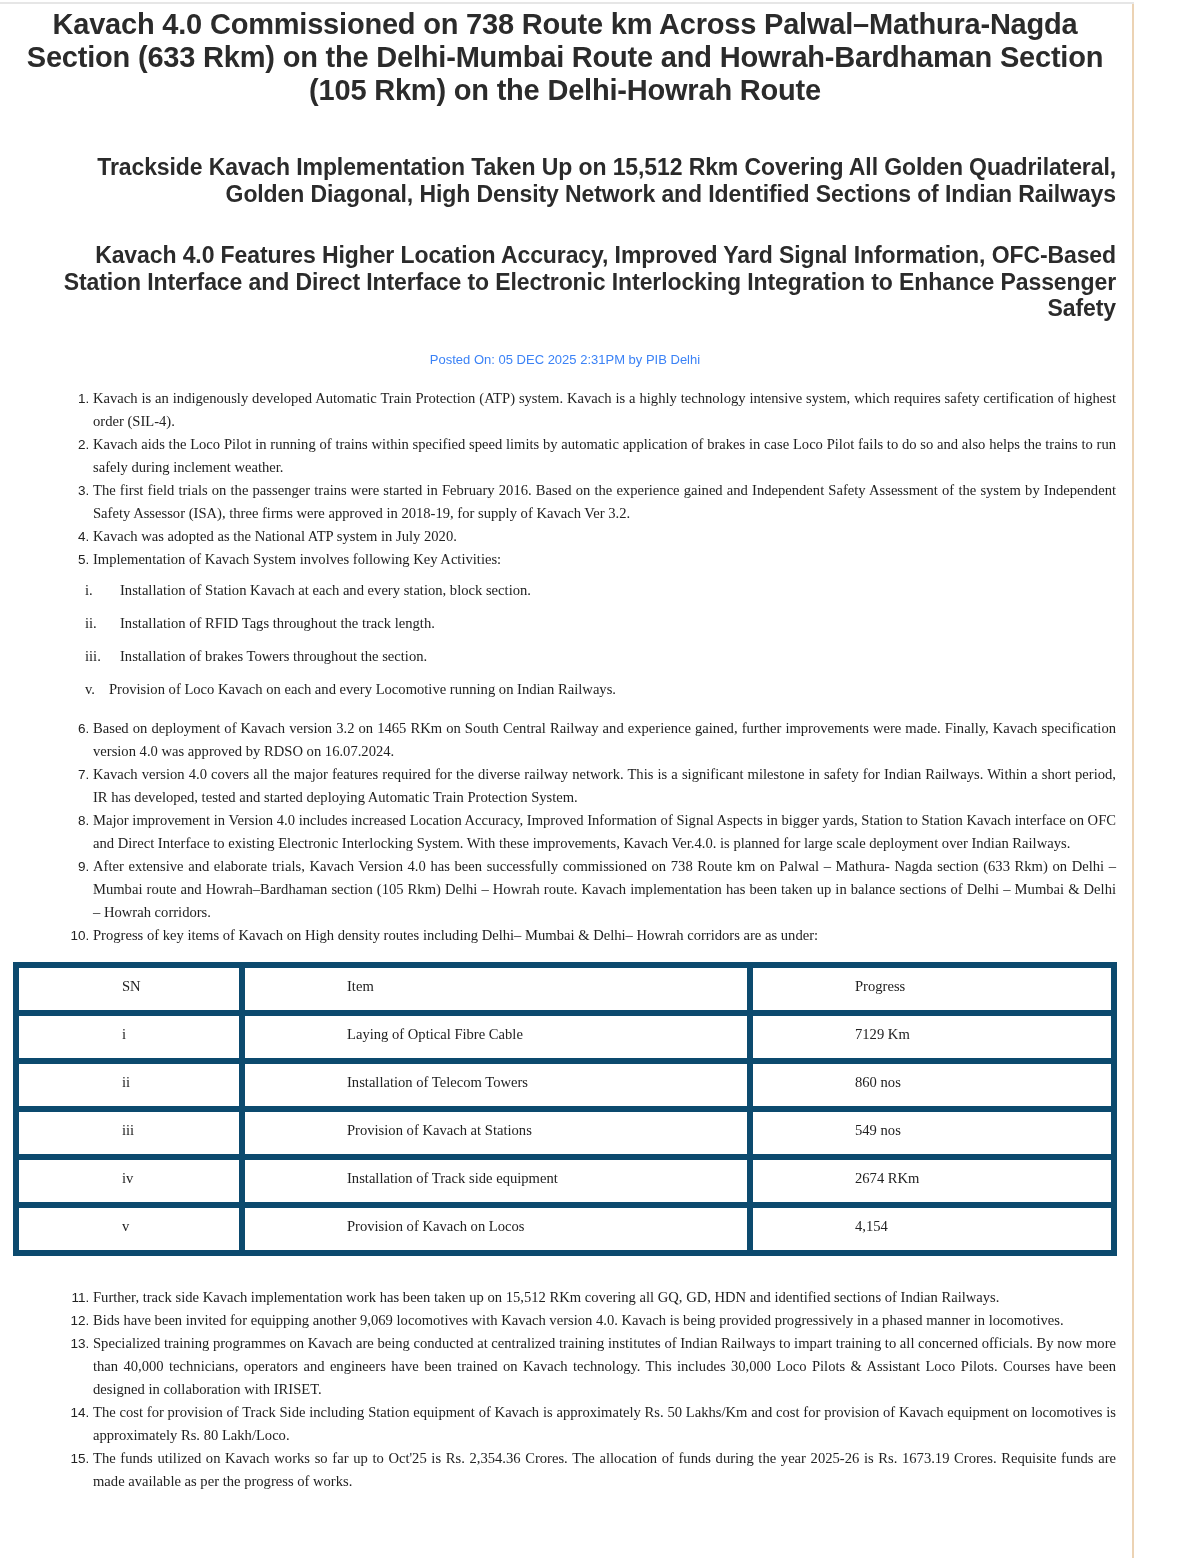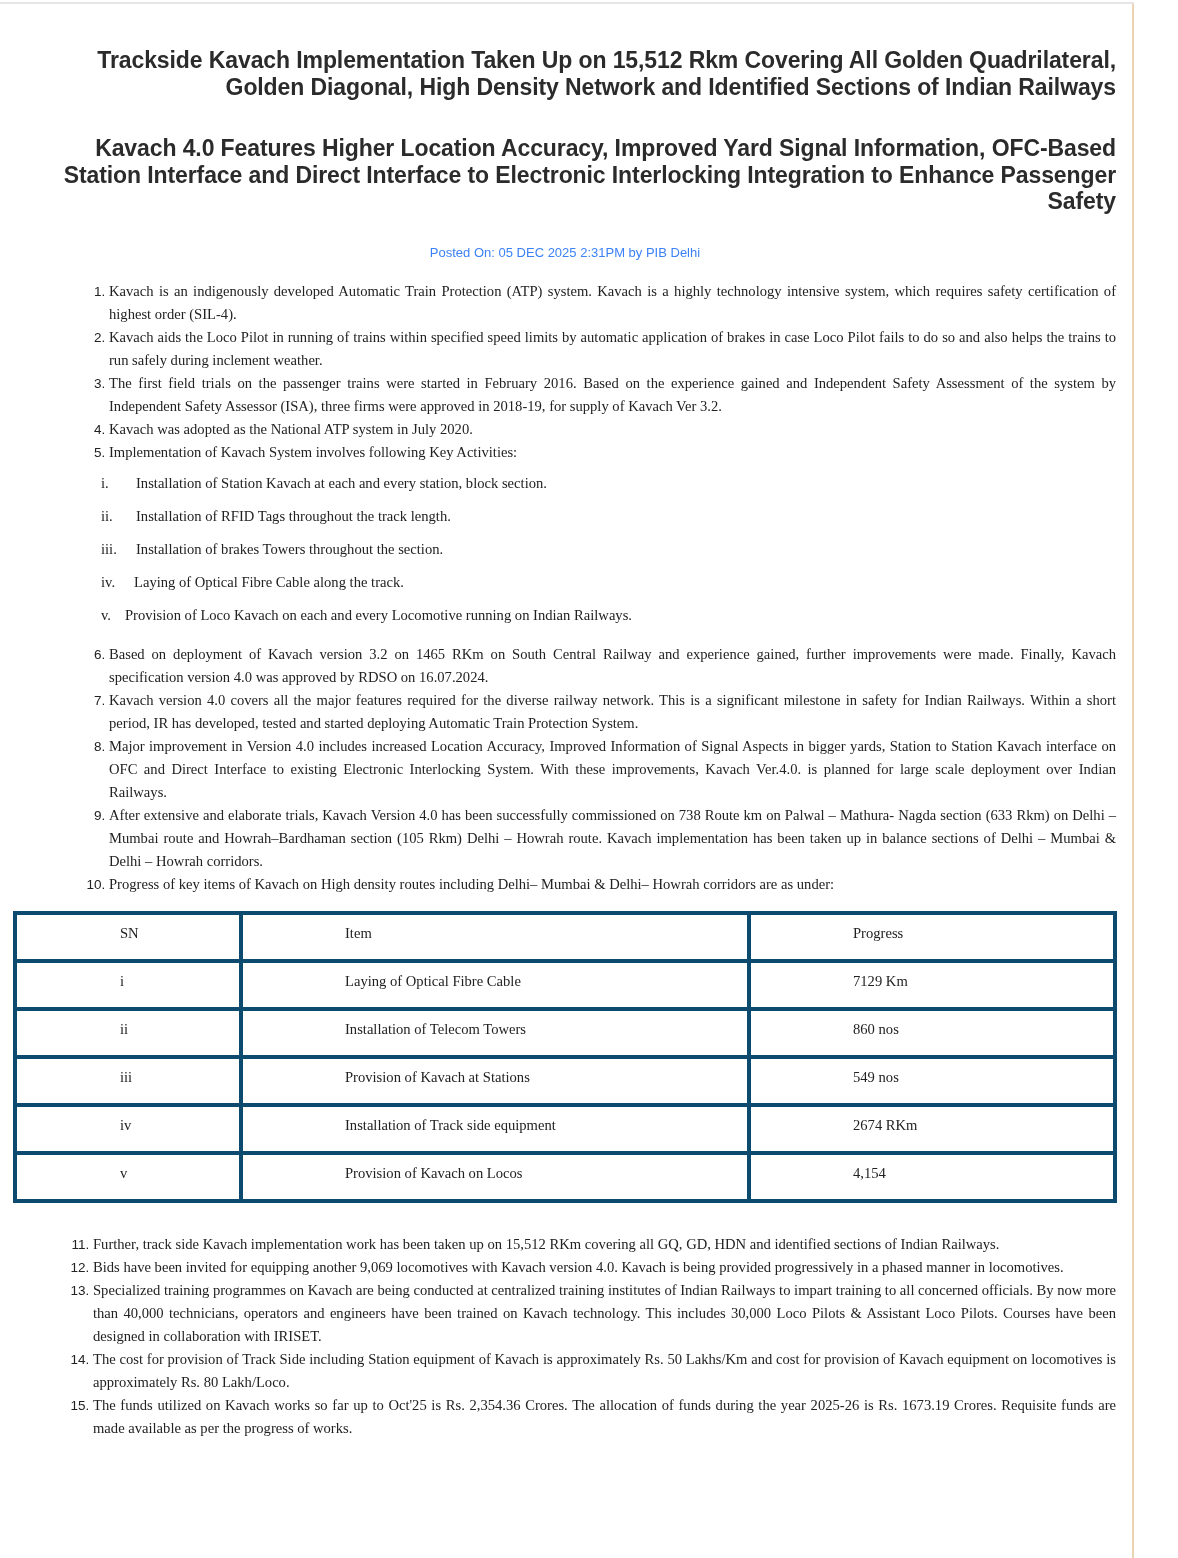--- a/index.html
+++ b/index.html
@@ -17,44 +17,45 @@
   }
   .h-sub1 { margin-top: 47px; }
   .h-sub2 { margin-top: 35px; }
   .posted {
     font-family: "Liberation Sans", sans-serif; font-size: 13px; color: #3b82f6;
     text-align: center; margin-top: 30px; padding-left: 0;
   }
   .body-text {
     font-family: "Liberation Serif", serif; font-size: 14.6px; color: #222; line-height: 23px;
   }
-  ol.main-list { margin: 20px 0 0 16px; padding: 0 14px 0 93px; }
+  ol.main-list { margin: 20px 0 0 0; padding: 0 14px 0 93px; }
   ol.main-list li { text-align: justify; margin: 0; }
   ol.main-list li::marker { font-family: "Liberation Sans", sans-serif; font-size: 13.5px; }
   .sub-list { list-style: none; margin: 8px 0 6px -8px; padding: 0; }
   .sub-list li { display: flex; margin: 0; height: 33px; line-height: 23px; }
   .sub-list .num { display: inline-block; }
   .table-wrap { margin: 15px 14px 0 13px; }
   table.progress { border-collapse: collapse; width: 1104px; font-family: "Liberation Serif", serif; font-size: 14.6px; color: #222; }
-  table.progress td { border: 4px solid #0c4a6e; height: 48px; vertical-align: top; padding: 10px 0 0 0; }
+  table.progress td { border: 6px solid #0c4a6e; height: 48px; vertical-align: top; padding: 10px 0 0 0; }
   table.progress td.c1 { width: 226px; padding-left: 103px; box-sizing: border-box; }
   table.progress td.c2 { width: 508px; padding-left: 102px; box-sizing: border-box; }
   table.progress td.c3 { padding-left: 102px; box-sizing: border-box; }
   ol.tail-list { margin: 30px 0 0 0; padding: 0 14px 0 93px; }
   ol.tail-list li { text-align: justify; }
   ol.tail-list li::marker { font-family: "Liberation Sans", sans-serif; font-size: 13.5px; }
 </style>
 </head>
 <body>
 
 <div class="top-rule"></div>
 <div class="right-rule"></div>
 
 <div class="page">
 
+  <h1 class="h-main">Kavach 4.0 Commissioned on 738 Route km Across Palwal–Mathura-Nagda Section (633 Rkm) on the Delhi-Mumbai Route and Howrah-Bardhaman Section (105 Rkm) on the Delhi-Howrah Route</h1>
 
   <h2 class="h-sub h-sub1">Trackside Kavach Implementation Taken Up on 15,512 Rkm Covering All Golden Quadrilateral, Golden Diagonal, High Density Network and Identified Sections of Indian Railways</h2>
 
   <h2 class="h-sub h-sub2">Kavach 4.0 Features Higher Location Accuracy, Improved Yard Signal Information, OFC-Based Station Interface and Direct Interface to Electronic Interlocking Integration to Enhance Passenger Safety</h2>
 
   <div class="posted">Posted On: 05 DEC 2025 2:31PM by PIB Delhi</div>
 
   <ol class="main-list body-text">
     <li>Kavach is an indigenously developed Automatic Train Protection (ATP) system. Kavach is a highly technology intensive system, which requires safety certification of highest order (SIL-4).</li>
     <li>Kavach aids the Loco Pilot in running of trains within specified speed limits by automatic application of brakes in case Loco Pilot fails to do so and also helps the trains to run safely during inclement weather.</li>
@@ -67,24 +68,20 @@
           <span class="num" style="width:35px;">i.</span>
           <span>Installation of Station Kavach at each and every station, block section.</span>
         </li>
         <li>
           <span class="num" style="width:35px;">ii.</span>
           <span>Installation of RFID Tags throughout the track length.</span>
         </li>
         <li>
           <span class="num" style="width:35px;">iii.</span>
           <span>Installation of brakes Towers throughout the section.</span>
-        </li>
-        <li>
-          <span class="num" style="width:33px;">iv.</span>
-          <span>Laying of Optical Fibre Cable along the track.</span>
         </li>
         <li>
           <span class="num" style="width:24px;">v.</span>
           <span>Provision of Loco Kavach on each and every Locomotive running on Indian Railways.</span>
         </li>
       </ul>
     </li>
     <li>Based on deployment of Kavach version 3.2 on 1465 RKm on South Central Railway and experience gained, further improvements were made. Finally, Kavach specification version 4.0 was approved by RDSO on 16.07.2024.</li>
     <li>Kavach version 4.0 covers all the major features required for the diverse railway network. This is a significant milestone in safety for Indian Railways. Within a short period, IR has developed, tested and started deploying Automatic Train Protection System.</li>
     <li>Major improvement in Version 4.0 includes increased Location Accuracy, Improved Information of Signal Aspects in bigger yards, Station to Station Kavach interface on OFC and Direct Interface to existing Electronic Interlocking System. With these improvements, Kavach Ver.4.0. is planned for large scale deployment over Indian Railways.</li>

